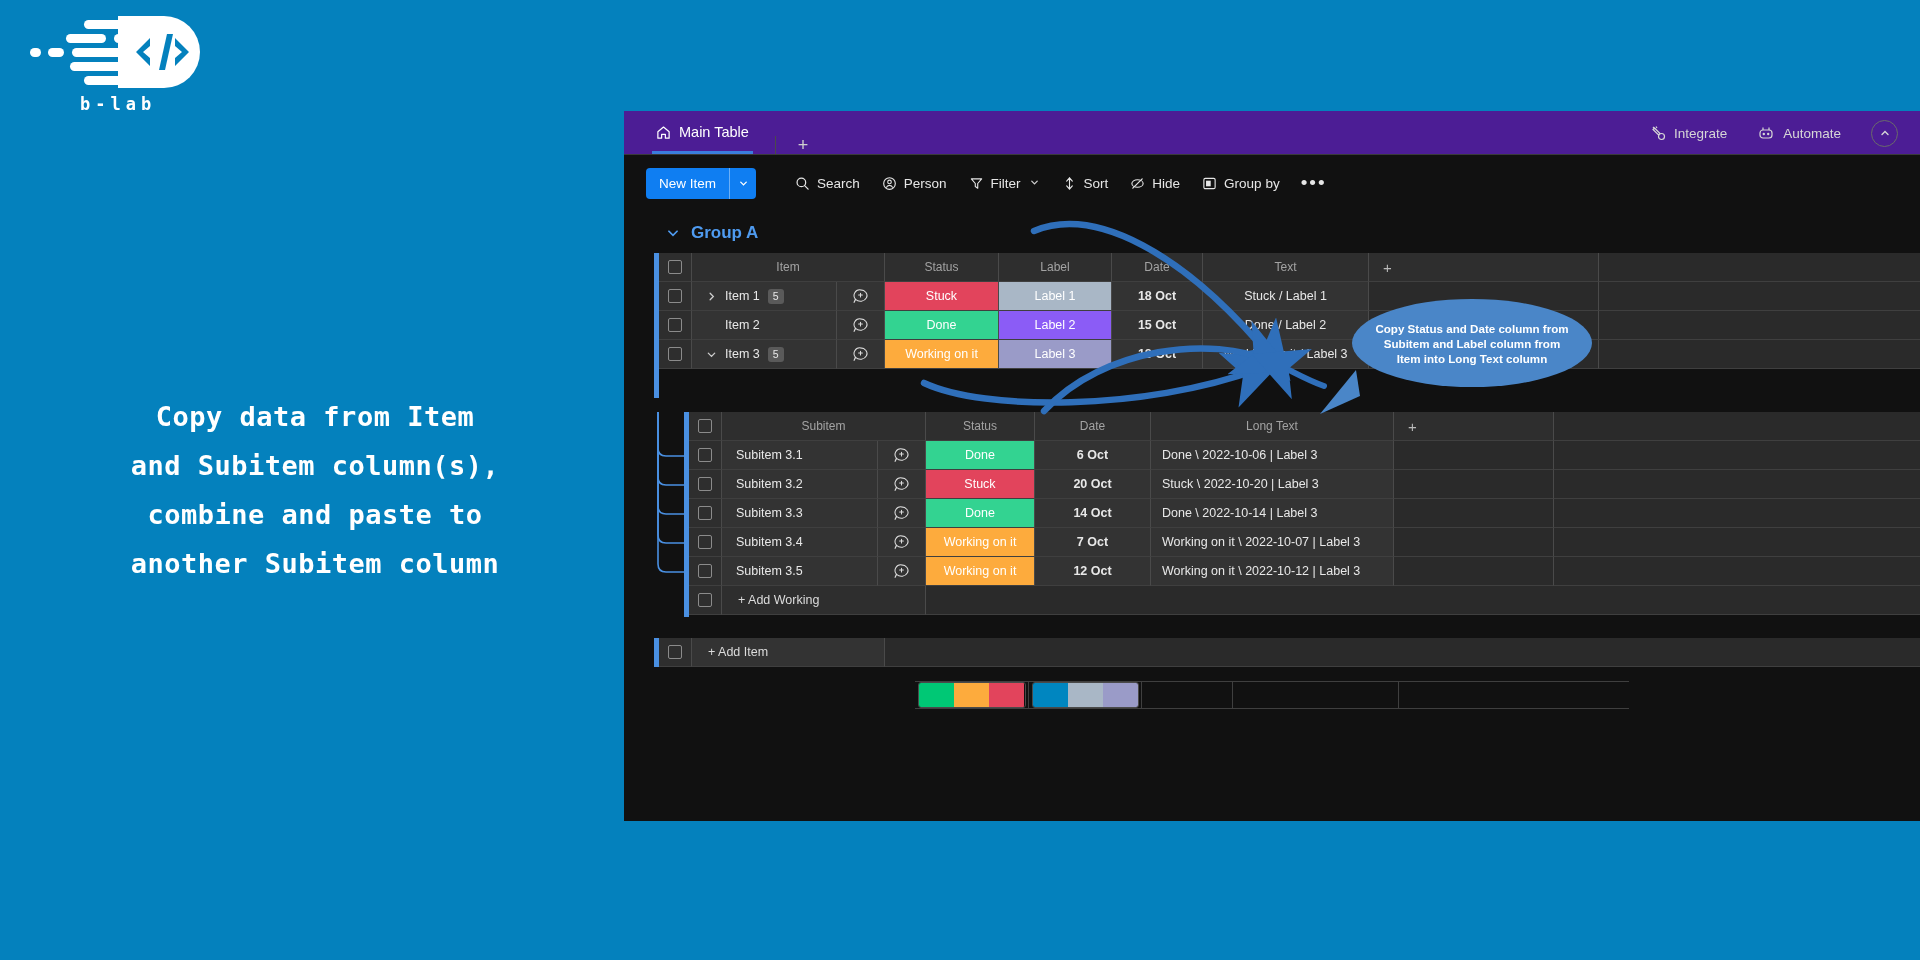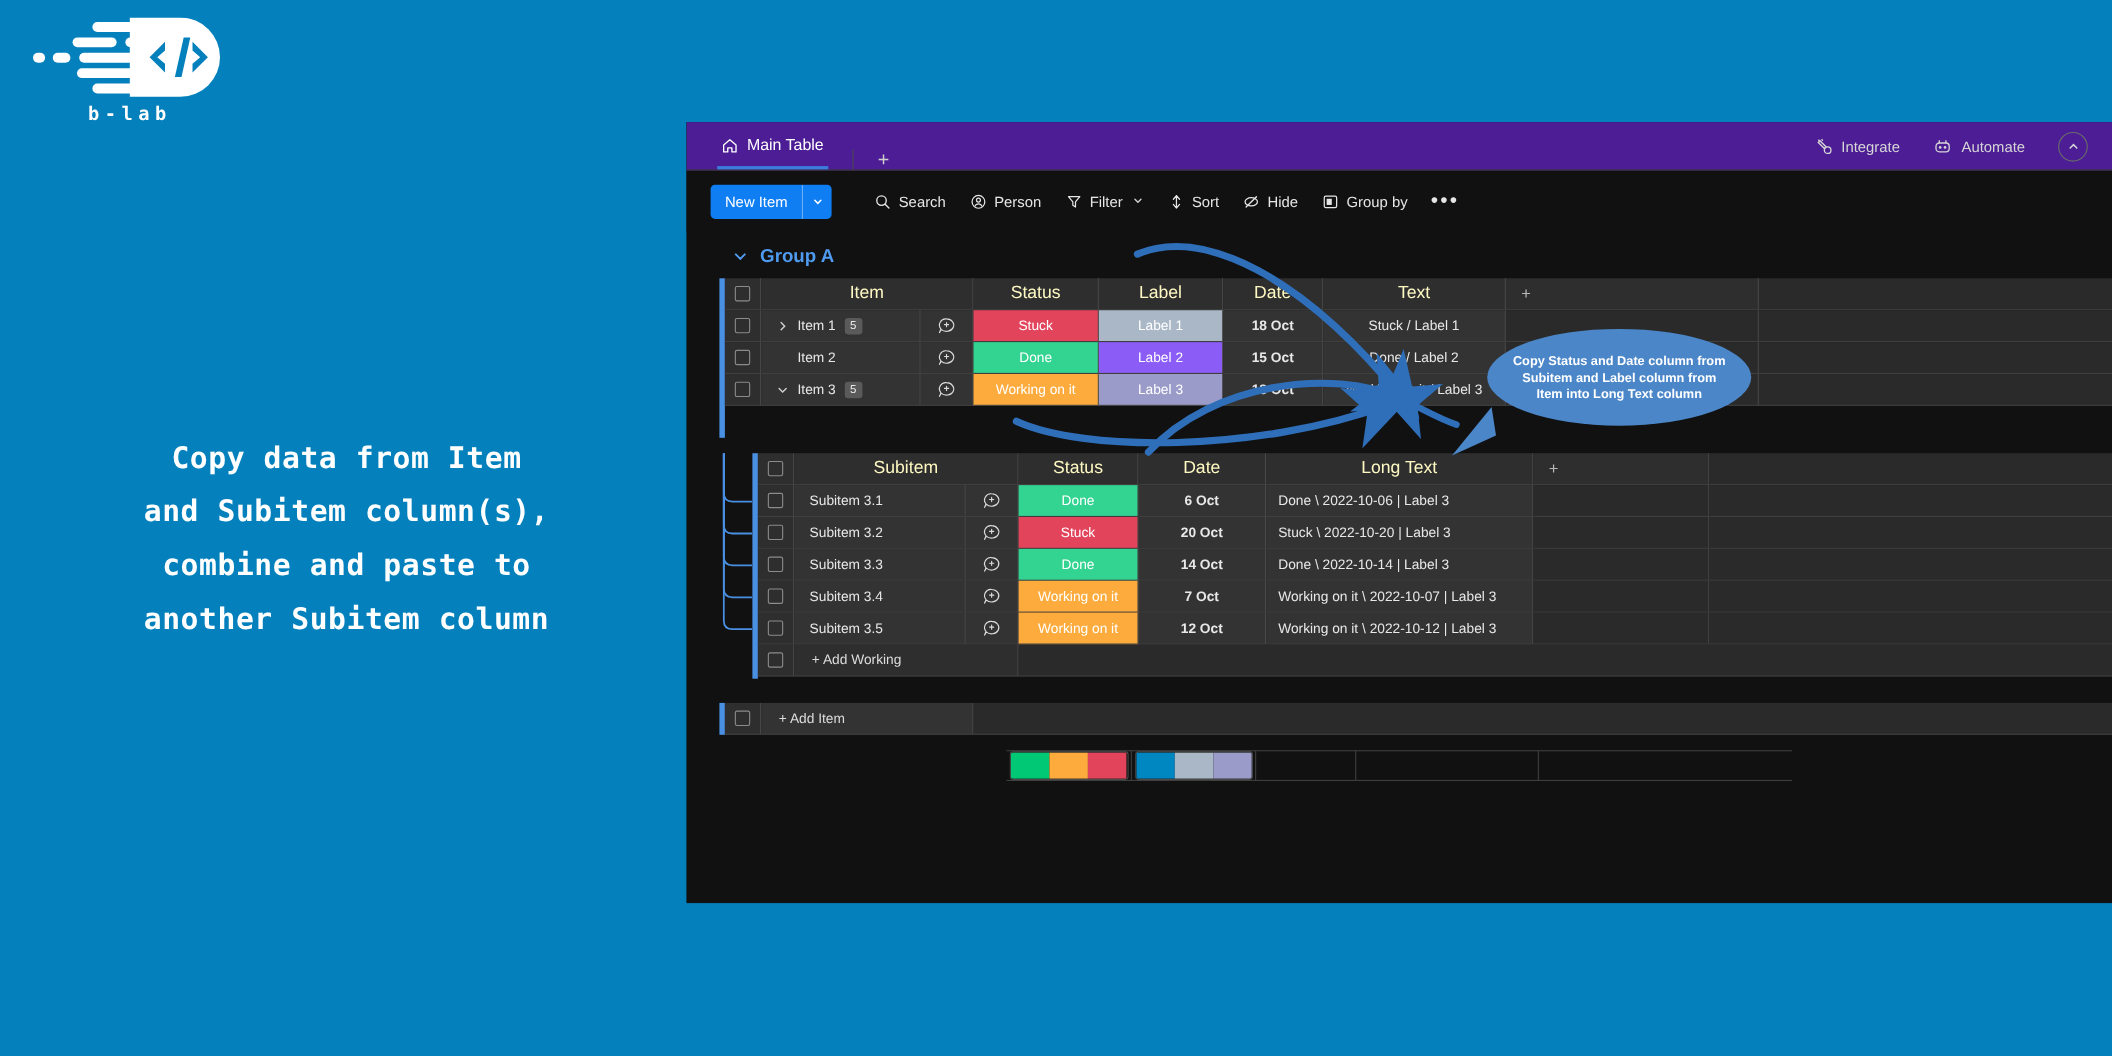--- a/index.html
+++ b/index.html
@@ -102,21 +102,21 @@
 
   .acc { width: 5px; background: #4a90e2; }
 
   .row { display: flex; }
   .cell {
     display: flex; align-items: center; justify-content: center;
     height: 29px; font-size: 12.5px; color: #e8e8e8;
     border-right: 1px solid #4a4a4a; border-bottom: 1px solid #3f3f3f;
     background: #333333;
   }
-  .hdr-cell { background: #2e2e2e; color: #fef9c3; font-size: 16px; }
+  .hdr-cell { background: #2e2e2e; color: #a3a3a3; font-size: 12px; }
   .c-check { width: 33px; background: #2e2e2e; }
   .chk {
     width: 14px; height: 14px; border: 1.5px solid #8b8b8b; border-radius: 2px;
   }
 
   .itemname { justify-content: flex-start; padding-left: 14px; gap: 8px; font-weight: 500; }
   .badge {
     background: #5a5a5a; color: #e8e8e8; border-radius: 3px;
     font-size: 10.5px; padding: 1px 5px; line-height: 13px;
   }

